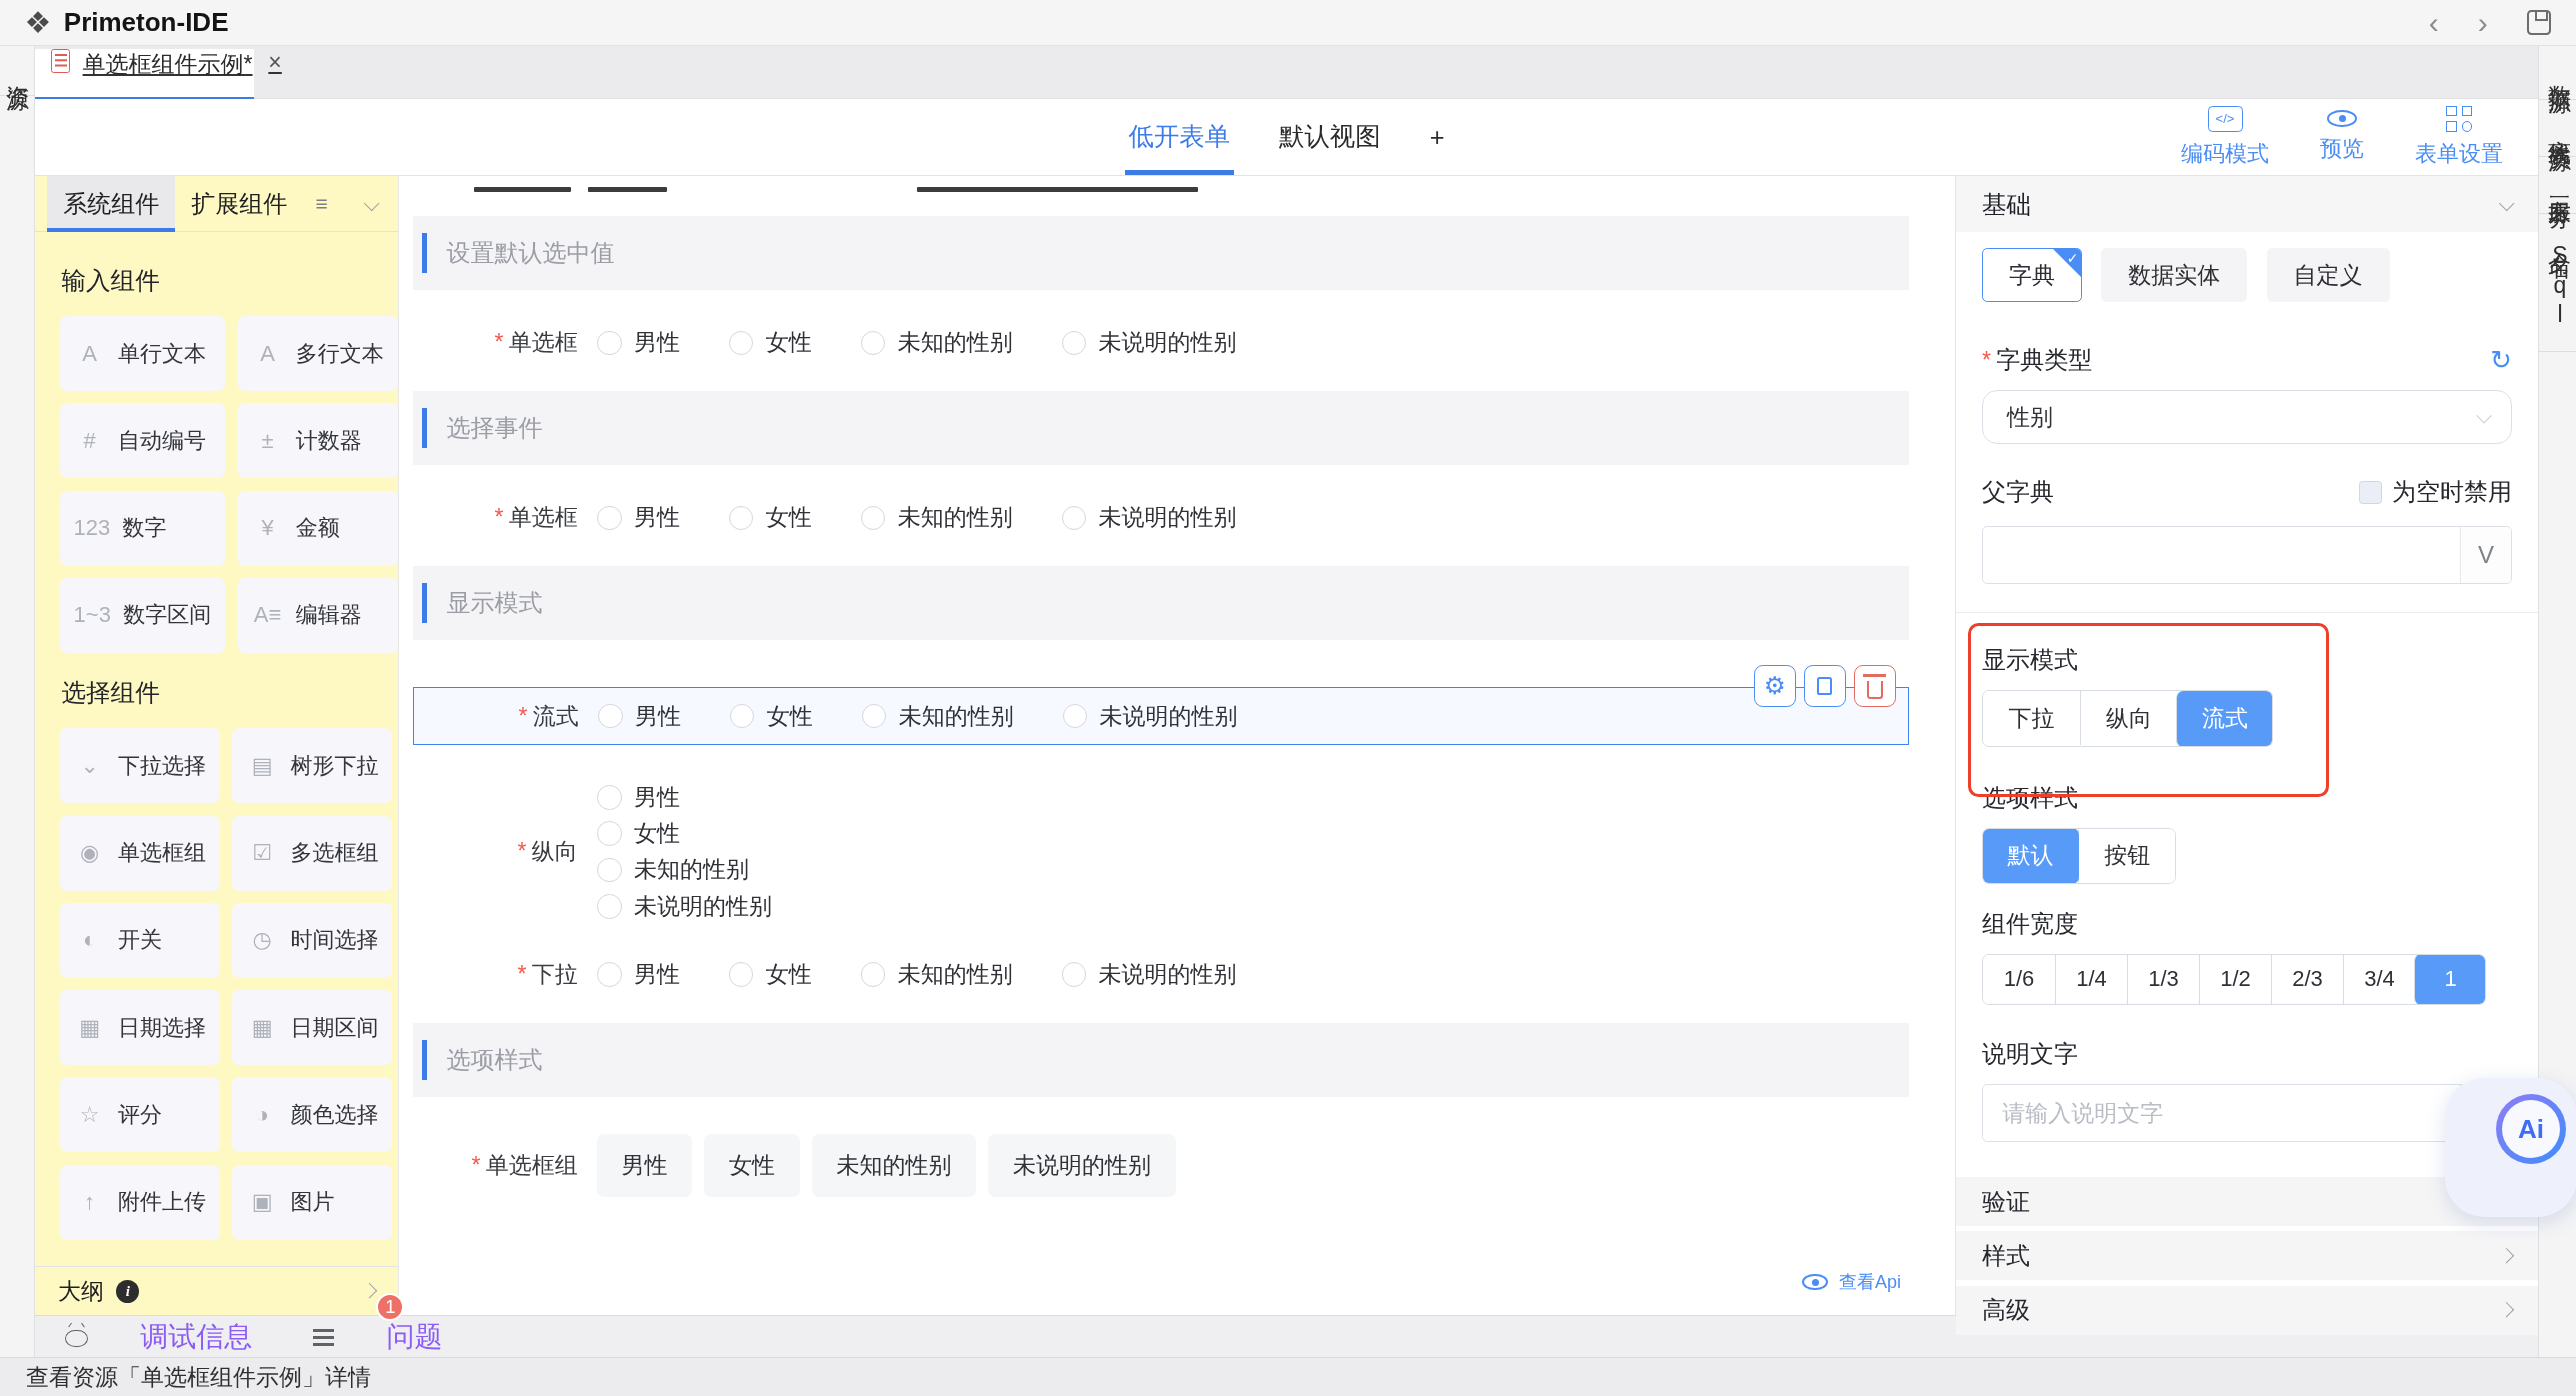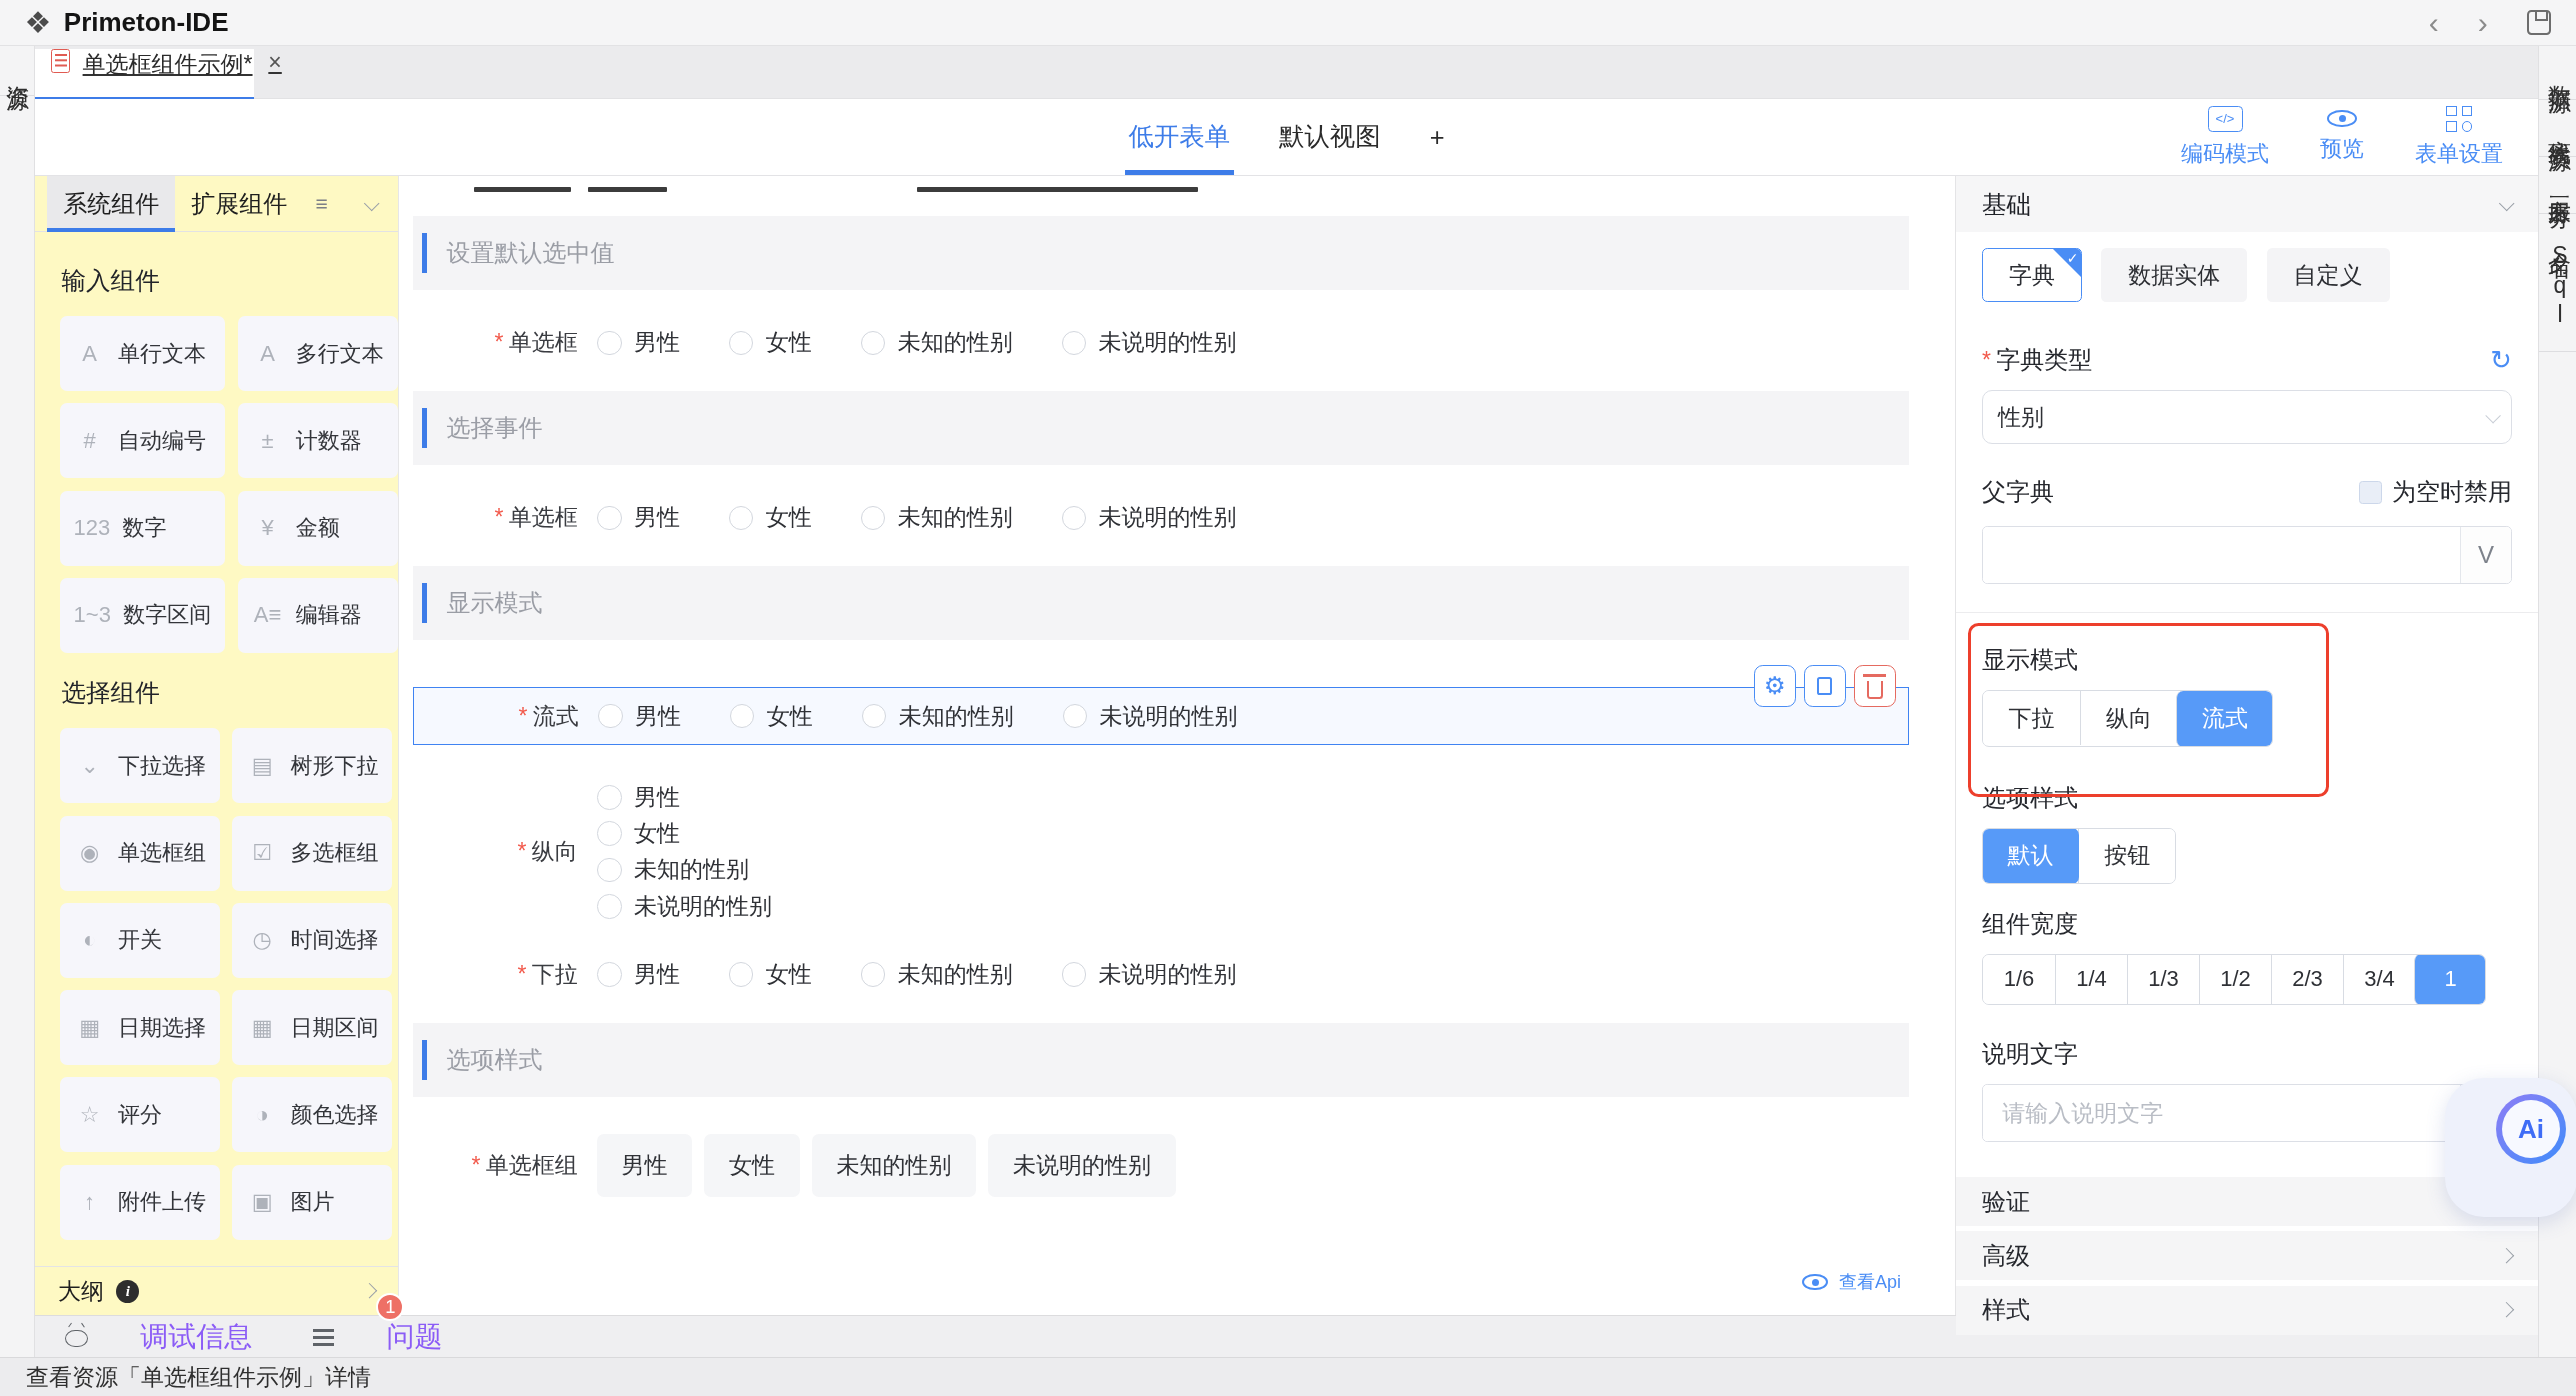--- a/index.html
+++ b/index.html
@@ -112,21 +112,21 @@
   .insp-band-title { font-size:24.6px; color:#1f2127; }
   .insp-band .chev { margin-left:auto; }
   .src-tabs { display:flex; gap:19.3px; margin-top:16px; }
   .src-tab { height:54px; padding:0 26px; background:#f4f4f6; border:0.9px solid transparent; border-radius:5.3px; font-size:23px; color:#2c2e33; font-family:inherit; display:flex; align-items:center; position:relative; overflow:hidden; }
   .src-tab.active { background:#fff; border-color:var(--accent); color:#2c2e33; }
   .src-tab.active::before { content:""; position:absolute; top:0; right:0; border-top:28px solid var(--accent); border-left:28px solid transparent; }
   .src-tab.active::after { content:"\2713"; position:absolute; top:0.9px; right:2.6px; color:#fff; font-size:14px; }
   .insp-label-row { display:flex; align-items:center; margin-top:42px; }
   .insp-label { font-size:24px; color:#26282e; }
   .icon-refresh { margin-left:auto; color:var(--accent); font-size:26px; line-height:1; }
-  .select-box { margin-top:14px; height:54px; border:0.9px solid #dcdfe6; border-radius:10px; display:flex; align-items:center; padding:0 15px; }
+  .select-box { margin-top:14px; height:54px; border:0.9px solid #dcdfe6; border-radius:15px; display:flex; align-items:center; padding:0 24px; }
   .select-value { font-size:23px; color:#2f3136; }
   .sel-caret { margin-left:auto; width:10.5px; height:10.5px; border-right:1.8px solid #c9ced6; border-bottom:1.8px solid #c9ced6; transform:rotate(45deg) translateY(-2.6px); }
   .pd-row { display:flex; align-items:center; margin-top:32px; }
   .chk-wrap { margin-left:auto; display:flex; align-items:center; gap:10.5px; }
   .checkbox { width:23px; height:23px; background:#e9eef7; border:0.9px solid #ccd7ea; border-radius:3.5px; }
   .v-input { margin-top:17.5px; height:58px; border:0.9px solid #dcdfe6; border-radius:5.3px; display:flex; overflow:hidden; }
   .v-input input { flex:1; border:none; outline:none; font-size:23px; padding:0 19.3px; font-family:inherit; color:#0f172a; background:#fff; }
   .v-input input::placeholder { color:#b9bdc5; }
   .v-suffix { width:51px; border-left:0.9px solid #e4e7ec; display:flex; align-items:center; justify-content:center; font-size:24px; color:#7d828b; background:#fdfdfd; }
   .divider { height:0.9px; background:#ececee; margin:28px -26px 0; }
@@ -552,25 +552,25 @@
             <input placeholder="请输入说明文字" style="">
             <span class="v-suffix">V</span>
           </div>
 
           <div class="collapse-list">
             <div class="collapse-row">
               <span class="collapse-label">验证</span>
               <span class="chev right"></span>
             </div>
             <div class="collapse-row">
+              <span class="collapse-label">样式</span>
+              <span class="chev right"></span>
+            </div>
+            <div class="collapse-row">
               <span class="collapse-label">高级</span>
-              <span class="chev right"></span>
-            </div>
-            <div class="collapse-row">
-              <span class="collapse-label">样式</span>
               <span class="chev right"></span>
             </div>
           </div>
 
           <div class="ai-pill"></div>
           <div class="ai-btn">
             <span class="ai-inner">
               <span class="ai-label">Ai</span>
             </span>
           </div>

